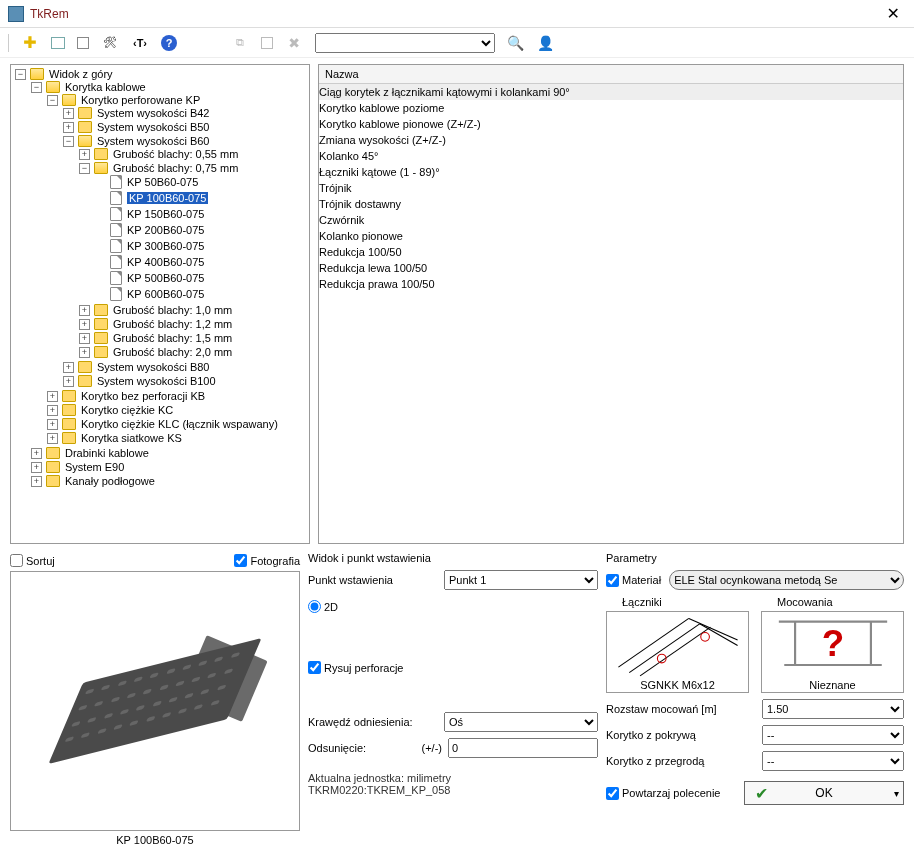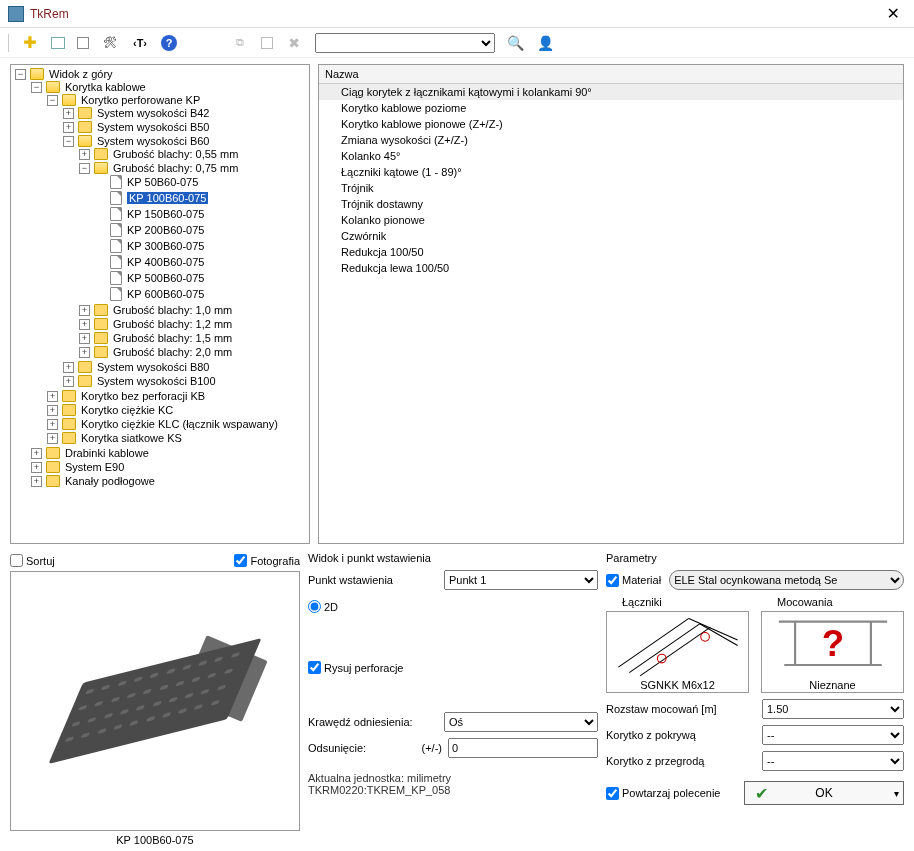--- a/index.html
+++ b/index.html
@@ -117,21 +117,21 @@
     margin: 6px 10px 4px 4px;
     overflow: auto;
   }
   .list-header {
     background: #f4f4f4;
     padding: 3px 6px;
     font-size: 11px;
     border-bottom: 1px solid #ccc;
   }
   .list-item {
-    padding: 2px 22px;
+    padding: 2px 0;
     cursor: default;
   }
   .list-item:first-child { background: #eee; }
 
   .bottom {
     display: flex;
     padding: 4px 10px 8px 10px;
     gap: 8px;
   }
   .preview {
@@ -495,24 +495,25 @@
     <div class="list-header">Nazwa</div>
     <div id="list-body">
         <div class="list-item">Ciąg korytek z łącznikami kątowymi i kolankami 90°</div>
         <div class="list-item">Korytko kablowe poziome</div>
         <div class="list-item">Korytko kablowe pionowe (Z+/Z-)</div>
         <div class="list-item">Zmiana wysokości (Z+/Z-)</div>
         <div class="list-item">Kolanko 45°</div>
         <div class="list-item">Łączniki kątowe (1 - 89)°</div>
         <div class="list-item">Trójnik</div>
         <div class="list-item">Trójnik dostawny</div>
+        <div class="list-item">Czwórnik</div>
         <div class="list-item">Kolanko pionowe</div>
-        <div class="list-item">Czwórnik</div>
         <div class="list-item">Redukcja 100/50</div>
         <div class="list-item">Redukcja lewa 100/50</div>
+        <div class="list-item">Redukcja prawa 100/50</div>
       </div>
   </div>
 </div>
 
 <div class="bottom">
 
   <div class="preview">
     <div class="preview-top">
       <label class="chk">
         <input type="checkbox" style="">

